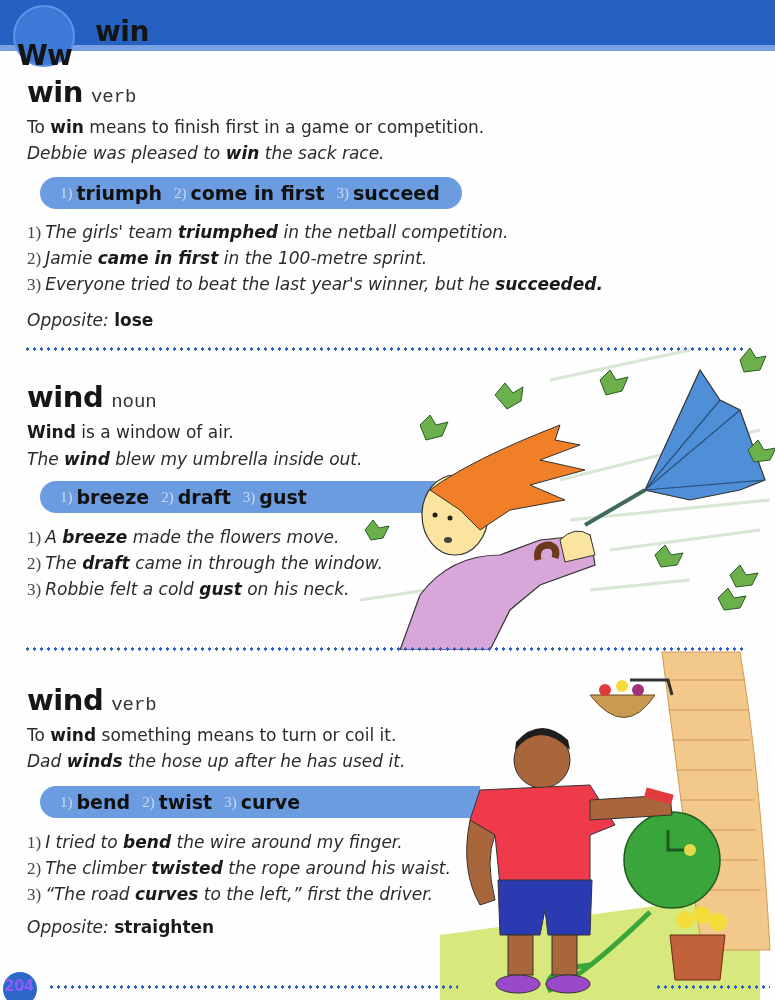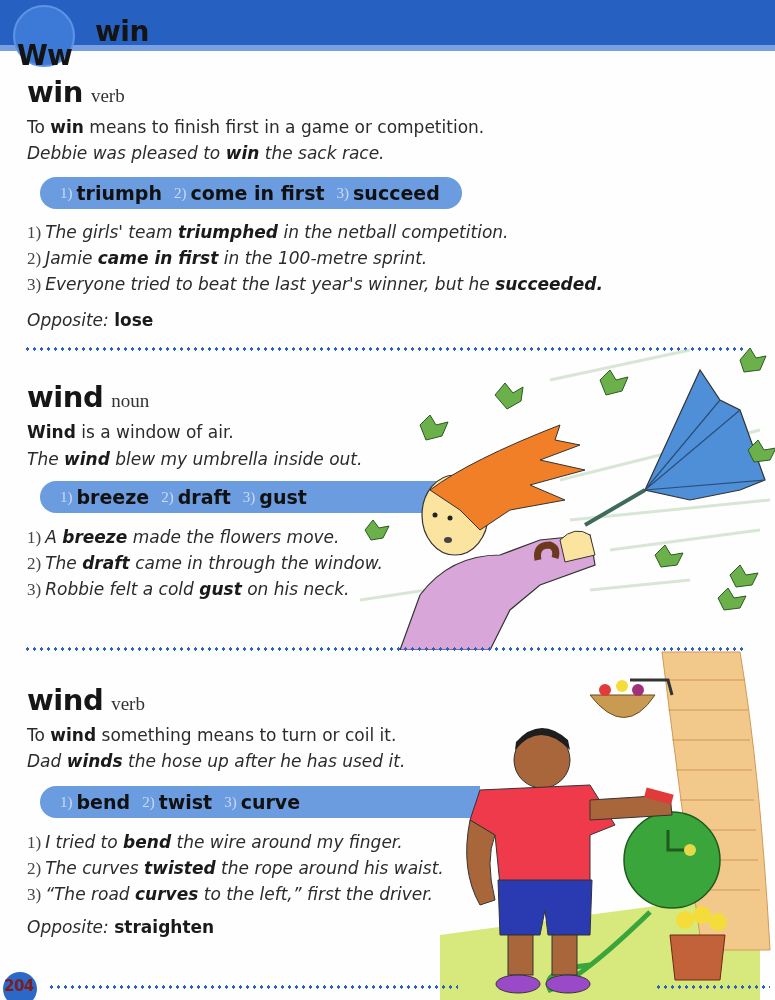--- a/index.html
+++ b/index.html
@@ -6,35 +6,35 @@
     html, body { width: 775px; height: 1000px; overflow: hidden; background: #fefefe; }
     body { position: relative; font-family: "DejaVu Sans", sans-serif; color: #2a2a2a; }
 
     .header-bar { position: absolute; left: 0; top: 0; width: 775px; height: 47px; background: #2660c0; }
     .header-stripe { position: absolute; left: 0; top: 45px; width: 775px; height: 6px; background: #7aa0e4; }
     .letter-circle { position: absolute; left: 13px; top: 5px; width: 62px; height: 62px; border-radius: 50%; background: #3d7ad8; border: 2px solid #5e94e6; }
     .letter-text { position: absolute; left: 17px; top: 15px; font-family: "DejaVu Sans", sans-serif; font-weight: bold; font-size: 28px; letter-spacing: -1px; color: #141414; margin-top: 24px; }
     .page-word { position: absolute; left: 95px; top: 15px; font-family: "DejaVu Sans", sans-serif; font-weight: bold; font-size: 28px; letter-spacing: -0.5px; color: #141414; }
     .headword-line { position: absolute; left: 27px; white-space: nowrap; }
     .headword { font-family: "DejaVu Sans", sans-serif; font-weight: bold; font-size: 29px; letter-spacing: -0.5px; color: #161616; }
-    .pos { font-family: Liberation Serif, serif; font-size: 19px; color: #333; margin-left: 8px; }
+    .pos { font-family: Liberation Mono, monospace; font-size: 19px; color: #333; margin-left: 8px; }
     .line { position: absolute; left: 27px; font-size: 17px; white-space: nowrap; color: #2b2b2b; }
     .line.italic { font-style: italic; text-align: right; }
     .line b { font-weight: bold; color: #1a1a1a; }
     .num { font-family: "Liberation Serif", serif; font-style: normal; color: #444; font-size: 17px; margin-right: 4px; }
 
     .syn-pill { position: absolute; left: 40px; height: 32px; border-radius: 16px; background: #6b9ce0; padding: 0 22px 0 14px; display: flex; align-items: center; white-space: nowrap; }
     .syn-pill.long { border-radius: 16px 0 0 16px; }
     .syn-num { font-family: "Liberation Serif", serif; font-size: 15px; color: #c9dbf6; margin: 0 4px 0 6px; }
     .syn-word { font-family: "DejaVu Sans", sans-serif; font-weight: bold; font-size: 19px; color: #111; }
 
     .dotted { position: absolute; left: 24px; height: 4px; background-image: radial-gradient(circle, #2a62c4 1.6px, transparent 1.8px); background-size: 7px 4px; background-repeat: repeat-x; }
 
     .page-num-circle { position: absolute; left: 3px; top: 972px; width: 34px; height: 34px; border-radius: 50%; background: #2c68c8; }
-    .page-num { position: absolute; left: 4px; top: 977px; font-weight: bold; font-size: 15px; color: #7f1d1d; letter-spacing: -0.5px; }
+    .page-num { position: absolute; left: 4px; top: 977px; font-weight: bold; font-size: 15px; color: #8b5cf6; letter-spacing: -0.5px; }
 
     .illus { position: absolute; }
   </style>
 </head>
 <body>
 
 <div class="header-bar"></div>
 <div class="header-stripe"></div>
 <div class="letter-circle"></div>
 <div class="letter-text">Ww</div>
@@ -119,21 +119,21 @@
 <div class="line italic" style="top:751px;"><span>Dad </span><b>winds</b><span> the hose up after he has used it.</span></div>
 <div class="syn-pill long" style="top:786px; width:440px;">
   <span class="syn-num">1)</span>
     <span class="syn-word">bend</span>
   <span class="syn-num" style="margin-left:12px">2)</span>
     <span class="syn-word">twist</span>
   <span class="syn-num" style="margin-left:12px">3)</span>
     <span class="syn-word">curve</span>
 </div>
 <div class="line italic" style="top:832px;"><span class="num">1)</span><span>I tried to </span><b>bend</b><span> the wire around my finger.</span></div>
-<div class="line italic" style="top:858px;"><span class="num">2)</span><span>The curves </span><b>twisted</b><span> the rope around his waist.</span></div>
+<div class="line italic" style="top:858px;"><span class="num">2)</span><span>The climber </span><b>twisted</b><span> the rope around his waist.</span></div>
 <div class="line italic" style="top:884px;"><span class="num">3)</span><span>“The road </span><b>curves</b><span> to the left,” first the driver.</span></div>
 <div class="line italic" style="top:917px;"><span>Opposite: </span><b style="font-style:normal">straighten</b></div>
 
 <svg class="illus" style="left:440px; top:650px;" width="335" height="350" viewBox="0 0 335 350">
   <path d="M0 285 L260 250 L320 300 L320 350 L0 350 Z" fill="#d7e87c"></path>
   <path d="M222 2 L300 2 Q320 120 330 300 L262 300 Q240 150 222 2 Z" fill="#f2c98a" stroke="#d19a58" stroke-width="1"></path>
   <g stroke="#c8894a" stroke-width="1" opacity="0.8">
     <line x1="225" y1="30" x2="305" y2="30"></line>
       <line x1="228" y1="60" x2="308" y2="60"></line>
     <line x1="232" y1="90" x2="310" y2="90"></line>

